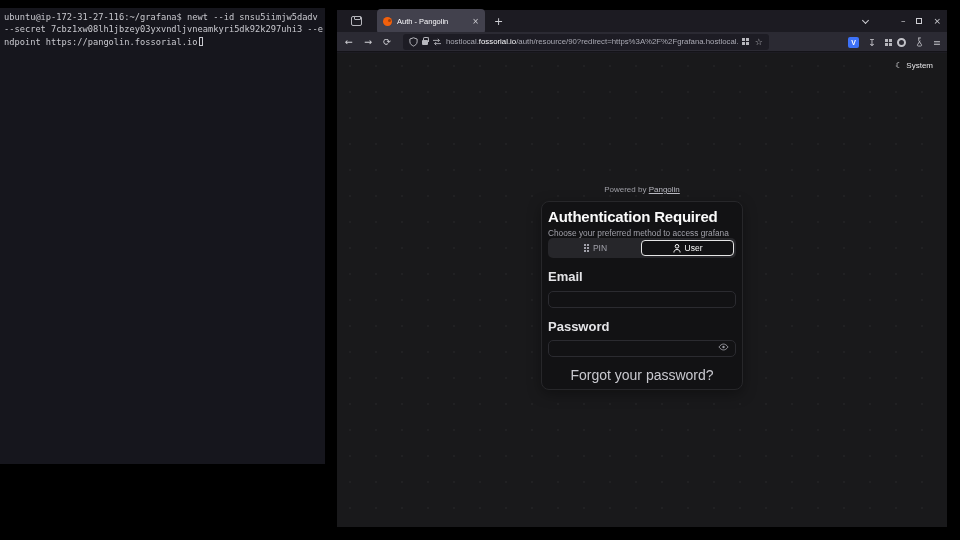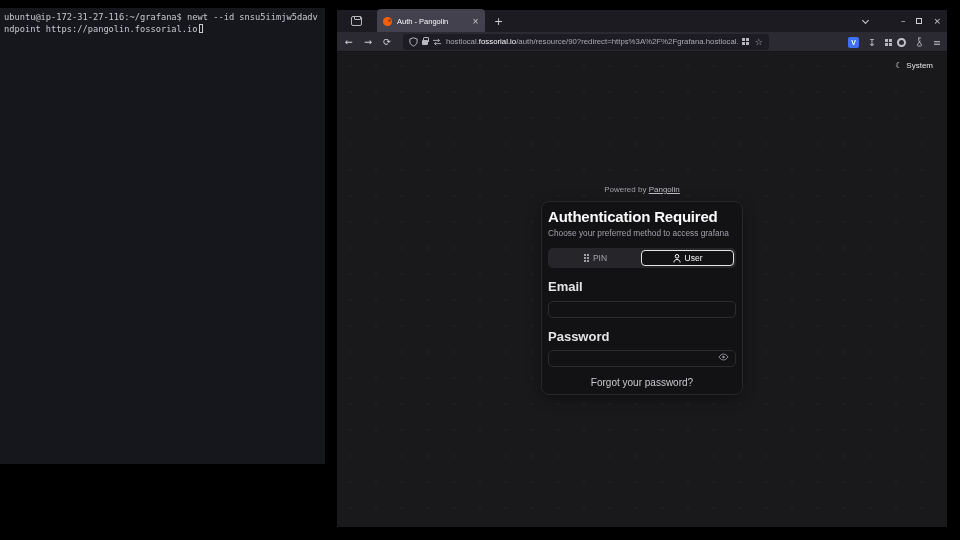--- a/index.html
+++ b/index.html
@@ -72,47 +72,48 @@
   .theme-toggle { position:absolute; right:14px; top:8px; display:flex; align-items:center;
                   gap:4px; font-size:8px; color:#e4e4e7; }
   .theme-toggle .glyph { font-size:8px; color:#e4e4e7; }
   .auth { position:absolute; left:50%; transform:translateX(-50%); top:132px; width:202px; }
   .powered { text-align:center; font-size:8px; color:#9f9fa6; margin-bottom:7px; }
   .powered a { color:#b8b8c0; text-decoration:underline; }
   .card { background:#121214; border:1px solid #27272a; border-radius:8px;
           padding:6px; box-shadow:0 4px 14px rgba(0,0,0,.35); }
   .card-title { font-size:15px; font-weight:bold; color:#fafafa; letter-spacing:-.2px; }
   .card-sub { font-size:8.3px; color:#a1a1aa; margin-top:3px; white-space:nowrap; overflow:hidden; }
-  .seg { margin-top:10px; height:20px; background:#26262a; border-radius:5px;
+  .seg { height:20px; background:#26262a; border-radius:5px;
          display:flex; padding:2px; }
   .seg-tab { flex:1; display:flex; align-items:center; justify-content:center; gap:4px;
              font-size:8.5px; color:#a1a1aa; border-radius:4px; }
   .seg-tab.active { background:#121214; border:1px solid #e5e5e5; color:#fafafa; }
   .dots { width:5px; height:8px; position:relative; }
   .dots i { position:absolute; width:1.6px; height:1.6px; background:currentColor; }
   .dots i:nth-child(1){left:0;top:0} .dots i:nth-child(2){right:0;top:0}
   .dots i:nth-child(3){left:0;top:3.2px} .dots i:nth-child(4){right:0;top:3.2px}
   .dots i:nth-child(5){left:0;top:6.4px} .dots i:nth-child(6){right:0;top:6.4px}
   .field-label { font-size:13px; font-weight:bold; color:#e4e4e7; margin-top:11px; }
   .input-wrap { position:relative; margin-top:4px; }
   .input { width:100%; height:17px; background:#121214; border:1px solid #2b2b30;
            border-radius:5px; color:#e4e4e7; font-size:8.5px; padding:0 6px; outline:none; }
   .eye { position:absolute; right:7px; top:5px; }
-  .forgot { text-align:center; font-size:10px; color:#c9c9cf; margin-top:10px; }
+  .forgot { text-align:center; font-size:14px; color:#c9c9cf; margin-top:10px; }
   .login-btn { margin-top:8px; width:100%; height:18px; background:#f2600c; border:none;
                border-radius:5px; color:#fff; font-size:9px; font-weight:bold;
                display:flex; align-items:center; justify-content:center; gap:5px;
                font-family:"Liberation Sans", sans-serif; }
 </style>
 </head>
 <body>
 
 <div class="terminal">
   <div class="term-body">
     <div class="term-line">ubuntu@ip-172-31-27-116:~/grafana$ newt --id snsu5iimjw5dadv</div>
+    <div class="term-line">--secret 7cbz1xw08lh1jbzey03yxvndljvneamkyri5dk92k297uhi3 --e</div>
     <div class="term-line"><span>ndpoint https://pangolin.fossorial.io</span><span class="cursor"></span></div>
   </div>
 </div>
 
 <div class="browser">
 
   <div class="tabbar">
     <span class="fxview"></span>
     <div class="tab">
       <span class="favicon"></span>

